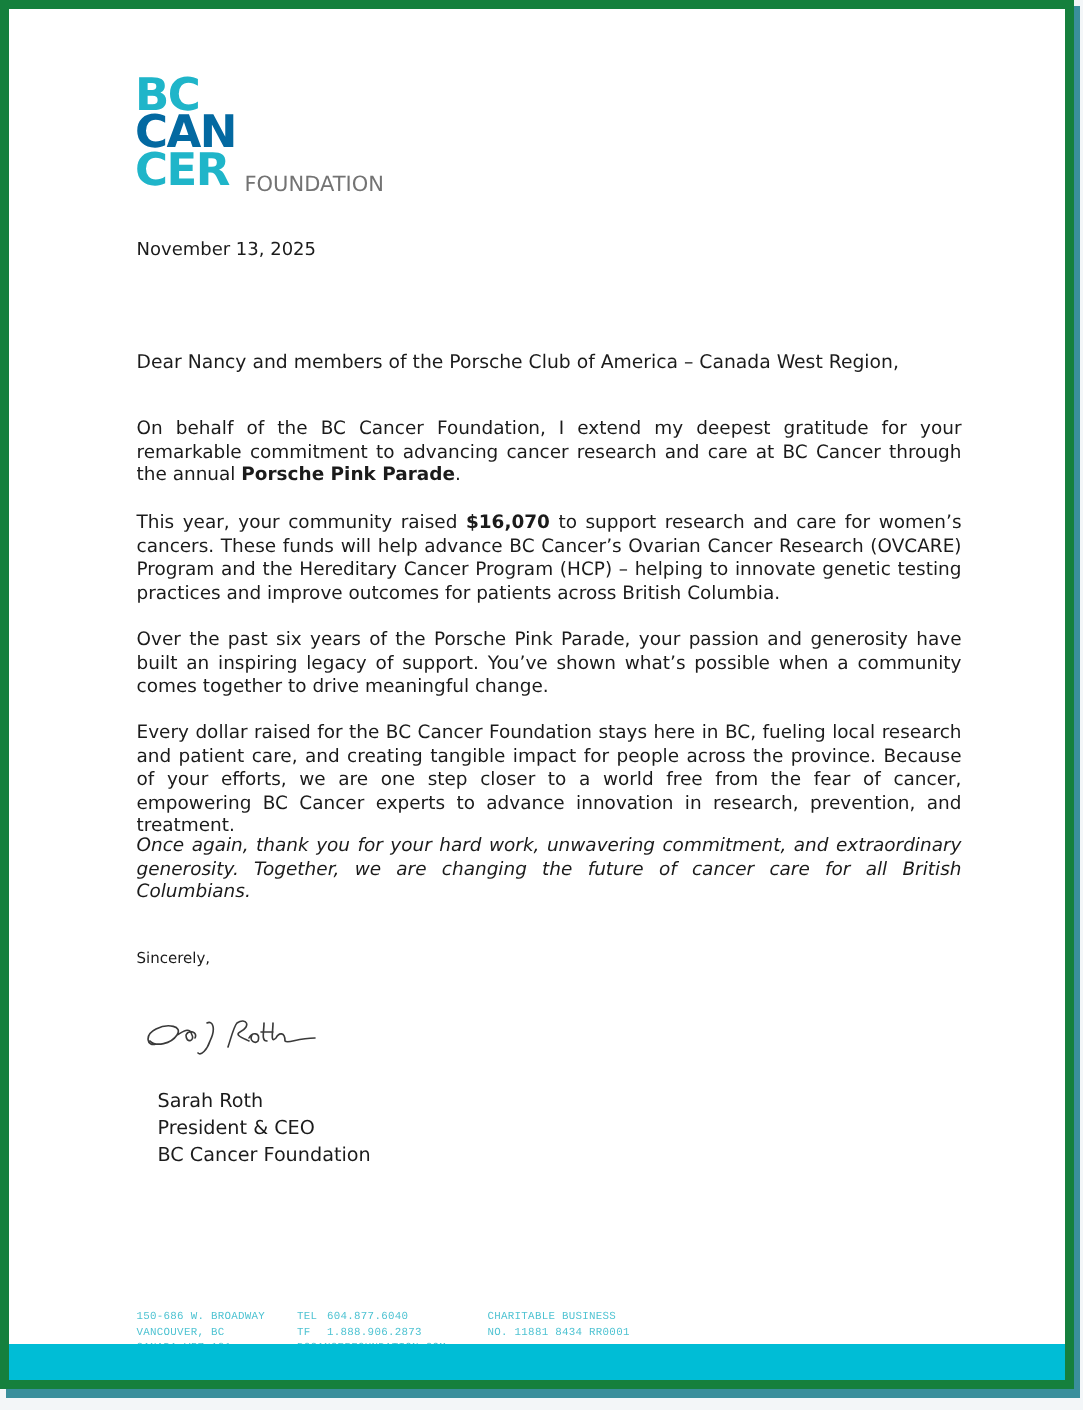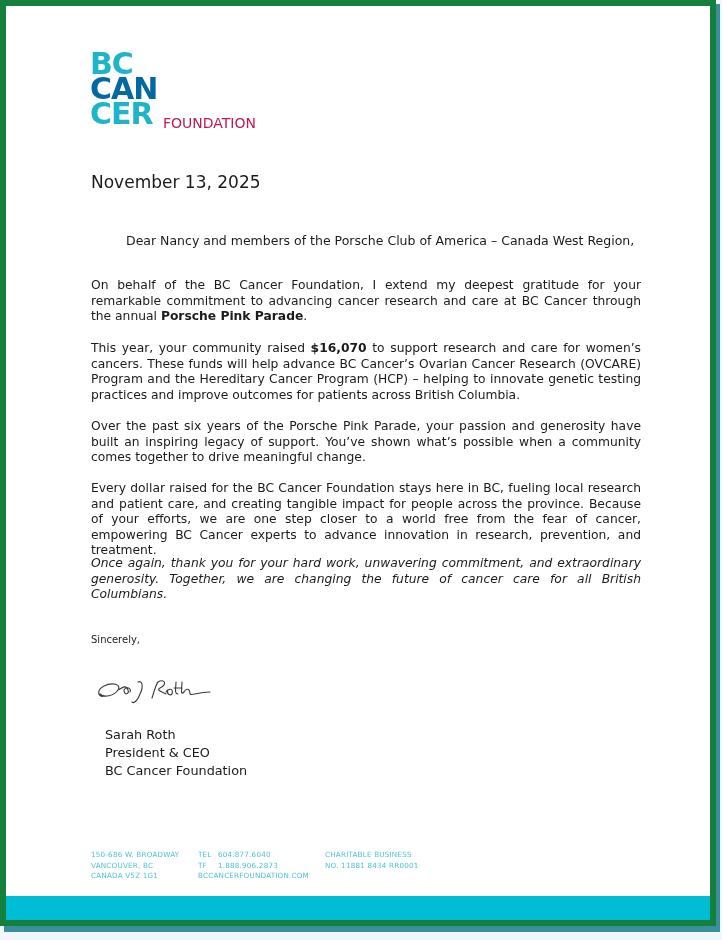--- a/index.html
+++ b/index.html
@@ -44,36 +44,35 @@
     .logo .l1, .logo .l3 { color: #1fb5c9; }
     .logo .l2 { color: #0369a1; }
     .logo .row { display: block; height: 25px; }
     .logo .foundation {
       position: absolute;
       left: 73px;
       top: 60px;
       font-weight: normal;
       font-size: 14px;
       letter-spacing: 0;
-      color: #be185d;
+      color: #737373;
       white-space: nowrap;
     }
     .date {
       position: absolute;
       left: 85px;
-      top: 166px;
-      font-size: 17px;
+      top: 153px;
+      font-size: 12px;
     }
     .salutation {
       position: absolute;
       left: 85px;
       top: 227px;
       font-size: 12.5px;
       white-space: nowrap;
-      margin-left: 35px;
     }
     .body-text {
       position: absolute;
       left: 85px;
       width: 550px;
       font-size: 12.3px;
       line-height: 15.5px;
       text-align: justify;
       margin: 0;
     }
@@ -99,26 +98,27 @@
     .signer {
       position: absolute;
       left: 85px;
       top: 720px;
       font-size: 12.8px;
       line-height: 18px;
     }
     .signer div { white-space: nowrap; margin-left: 14px; }
     .footer {
       position: absolute;
-      top: 844px;
+      top: 867px;
       font-size: 7.2px;
       line-height: 10.5px;
       color: #4fc3d2;
       letter-spacing: 0.2px;
       white-space: nowrap;
+      font-family: Liberation Mono, monospace;
     }
     .footer.c1 { left: 85px; }
     .footer.c2 { left: 192px; }
     .footer.c3 { left: 319px; }
     .footer .lbl { display: inline-block; width: 20px; }
     .band {
       position: absolute;
       left: 0;
       top: 890px;
       width: 716px;

